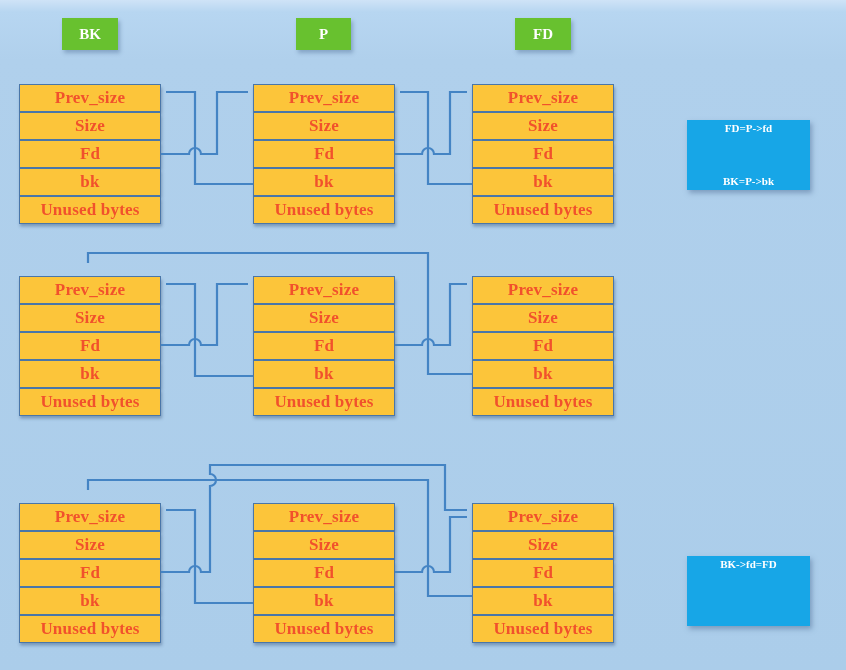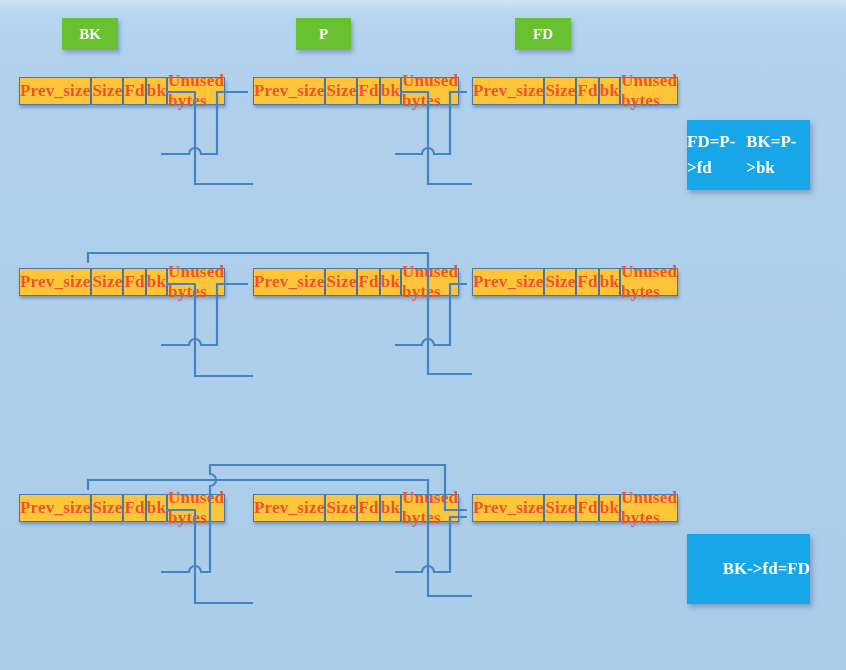--- a/index.html
+++ b/index.html
@@ -18,21 +18,21 @@
     display:flex;align-items:center;justify-content:center;
     box-shadow:2px 3px 4px rgba(80,110,150,.45);
   }
   #label-bk{left:62px;width:56px}
   #label-p {left:296px;width:55px}
   #label-fd{left:515px;width:56px}
 
   
   .chunk{
     position:absolute;width:142px;
-    display:flex;flex-direction:row;justify-content:space-between;
+    display:flex;flex-direction:column;justify-content:center;
   }
   .r1{top:77px;height:153px}
   .r2{top:268px;height:155px}
   .r3{top:494px;height:157px}
   .cBK{left:19px}
   .cP {left:253px}
   .cFD{left:472px}
   .cell{
     height:26px;
     background:#fcc53a;
@@ -40,27 +40,27 @@
     box-shadow:1px 2.5px 3px rgba(55,85,125,.45);
     display:flex;align-items:center;justify-content:center;
     color:#f1512c;font-weight:bold;font-size:17px;
     letter-spacing:.2px;
   }
 
   
   .note{
     position:absolute;left:687px;width:123px;height:70px;
     background:#17a6e7;color:#fff;
-    font-weight:bold;font-size:17px;line-height:1.55;
-    display:flex;align-items:center;justify-content:flex-end;
+    font-weight:bold;font-size:11px;line-height:1.55;
+    display:flex;flex-direction:column;align-items:center;justify-content:space-between;
     box-shadow:2px 3px 5px rgba(75,105,145,.5);
   }
   #note-1{top:120px}
   #note-2{top:312px}
-  #note-3{top:534px}
+  #note-3{top:556px}
 
   
   .arrows{position:absolute;left:0;top:0;pointer-events:none;}
   .arrows path{fill:none;stroke-width:2.2px;}
 </style>
 </head>
 <body>
 
 <div class="canvas">
 

